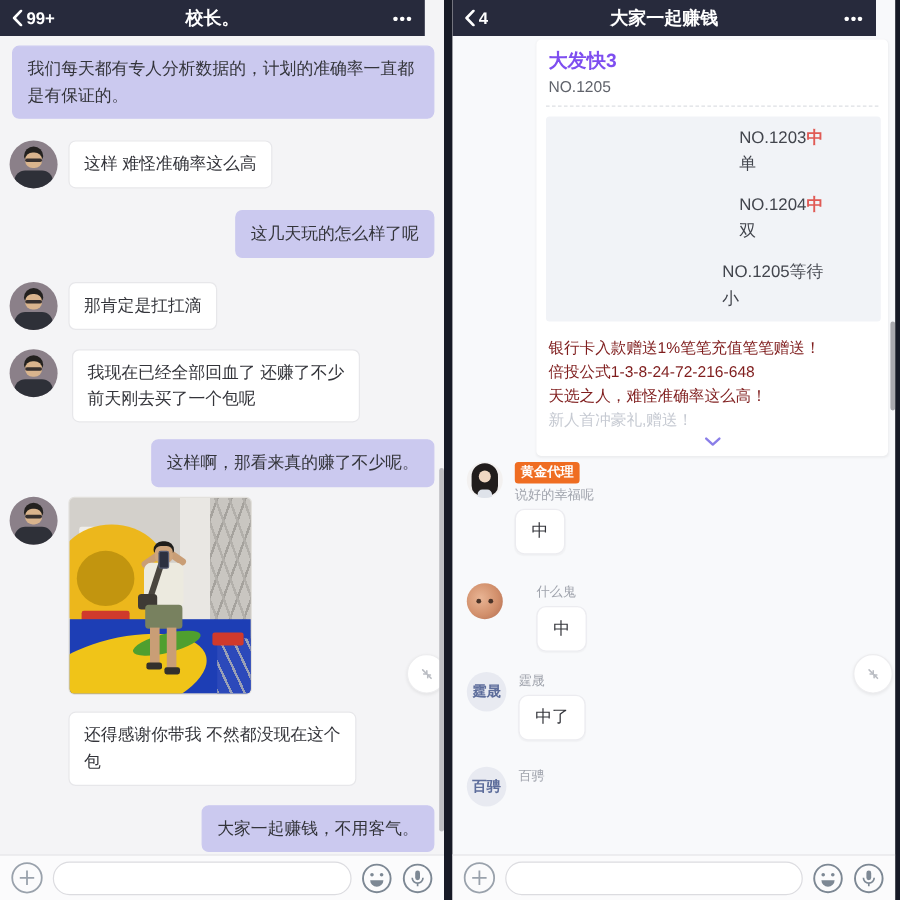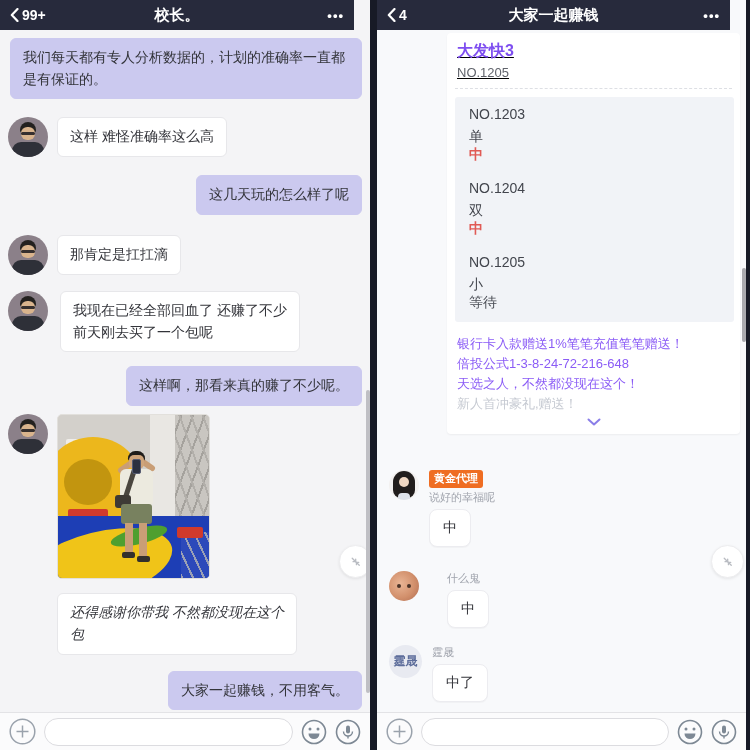--- a/index.html
+++ b/index.html
@@ -83,34 +83,34 @@
   .m-strap { left:19px; top:16px; width:5px; height:36px; background:#4a463f; transform:rotate(18deg); }
   .m-bag   { left:7px; top:44px; width:16px; height:13px; background:#3e3a35; border-radius:3px; }
   .m-shorts{ left:13px; top:53px; width:31px; height:20px; background:#78815f; border-radius:3px; }
   .m-leg-l { left:17px; top:72px; width:8px; height:30px; background:#c99e76; }
   .m-leg-r { left:31px; top:72px; width:8px; height:34px; background:#c99e76; }
   .m-san-l { left:14px; top:101px; width:13px; height:6px; background:#33302c; border-radius:2px; }
   .m-san-r { left:29px; top:105px; width:13px; height:6px; background:#33302c; border-radius:2px; }
 
   
   .plan-card { margin-left:70px; background:#fff; border-radius:4px; box-shadow:0 1px 2px rgba(0,0,0,.05); padding-top:8px; }
-  .plan-head { padding:0 10px 6px 10px;text-decoration:underline; }
+  .plan-head { padding:0 10px 6px 10px; }
   .plan-title { color:#7e4ef0; font-size:16px; font-weight:700; }
   .plan-issue { color:#60636b; font-size:13px; margin-top:3px; }
   .plan-dash { border-top:1px dashed #dddfe4; margin:2px 8px 0 8px; }
   .plan-box { margin:8px 6px 6px 8px; background:#f1f3f7; border-radius:3px; padding:2px 0; }
-  .plan-row { display:flex; justify-content:flex-end; padding:7px 48px 8px 14px;flex-direction:column; }
+  .plan-row { display:flex; justify-content:flex-end; padding:7px 48px 8px 14px; }
   .plan-row + .plan-row { border-top:1px solid transparent; }
   .plan-no { color:#42454d; font-size:14px; }
   .plan-pick { color:#42454d; font-size:14px; margin-top:6px; }
   .plan-res { font-size:14px; font-weight:600; }
   .res-hit { color:#e05a55; }
   .res-wait { color:#4a4d55; font-weight:400; }
   .plan-promo { padding:6px 10px 0 10px; }
-  .plan-promo div { font-size:13px; color:#8b5cf6; line-height:20px; }
+  .plan-promo div { font-size:13px; color:#7f1d1d; line-height:20px; }
   .plan-promo .faded { color:#c6cad2; }
   .plan-chevron { display:flex; justify-content:center; padding:4px 0 8px 0; cursor:pointer; }
   .follow-btn { margin:6px 0 0 70px; height:33px; background:#7e79e6; border-radius:3px; color:#fff;
                 font-size:15px; display:flex; align-items:center; justify-content:center; letter-spacing:2px; cursor:pointer; }
 
   
   .gmsg { display:flex; gap:10px; padding-left:12px; align-items:flex-start; }
   .gcol { display:flex; flex-direction:column; align-items:flex-start; }
   .gbadge { display:inline-block; background:#ef6d22; color:#fff; font-size:11px; font-weight:700;
             padding:1px 5px 2px 5px; border-radius:3px; margin-bottom:2px; }
@@ -224,21 +224,21 @@
               <div class="m-bag"></div>
             <div class="m-shorts"></div>
             <div class="m-leg-l"></div>
               <div class="m-leg-r"></div>
             <div class="m-san-l"></div>
               <div class="m-san-r"></div>
           </div>
         </div>
       </div>
 
-      <div class="row" style="margin-bottom:16px;font-style:italic;">
+      <div class="row" style="margin-bottom:16px;">
         <div style="width:40px;flex:none;"></div>
         <div class="bubble">还得感谢你带我 不然都没现在这个
 包</div>
       </div>
 
       <div class="row sent">
         <div class="bubble sent">大家一起赚钱，不用客气。</div>
       </div>
     </div>
 
@@ -323,32 +323,32 @@
             <div>
                 <div class="plan-no">NO.1205</div>
                 <div class="plan-pick">小</div>
               </div>
             <div class="plan-res res-wait">等待</div>
           </div>
         </div>
         <div class="plan-promo">
           <div>银行卡入款赠送1%笔笔充值笔笔赠送！</div>
           <div>倍投公式1-3-8-24-72-216-648</div>
-          <div>天选之人，不然都没现在这个！</div>
+          <div>天选之人，难怪准确率这么高！</div>
           <div class="faded">新人首冲豪礼,赠送！</div>
         </div>
         <div class="plan-chevron">
           <svg width="14" height="8" viewBox="0 0 14 8">
               <polyline points="1.5,1.5 7,6.5 12.5,1.5" fill="none" stroke="#8a7ee8" stroke-width="2" stroke-linecap="round" stroke-linejoin="round"></polyline>
             </svg>
         </div>
       </div>
 
 
-      <div class="gmsg" style="margin-top:36px;">
+      <div class="gmsg" style="margin-top:5px;">
         <div class="av av-sm av-girl">
             <div class="hair"></div>
             <div class="face"></div>
             <div class="body"></div>
           </div>
         <div class="gcol">
           <span class="gbadge">黄金代理</span>
           <span class="gname">说好的幸福呢</span>
           <div class="gbubble">中</div>
         </div>

